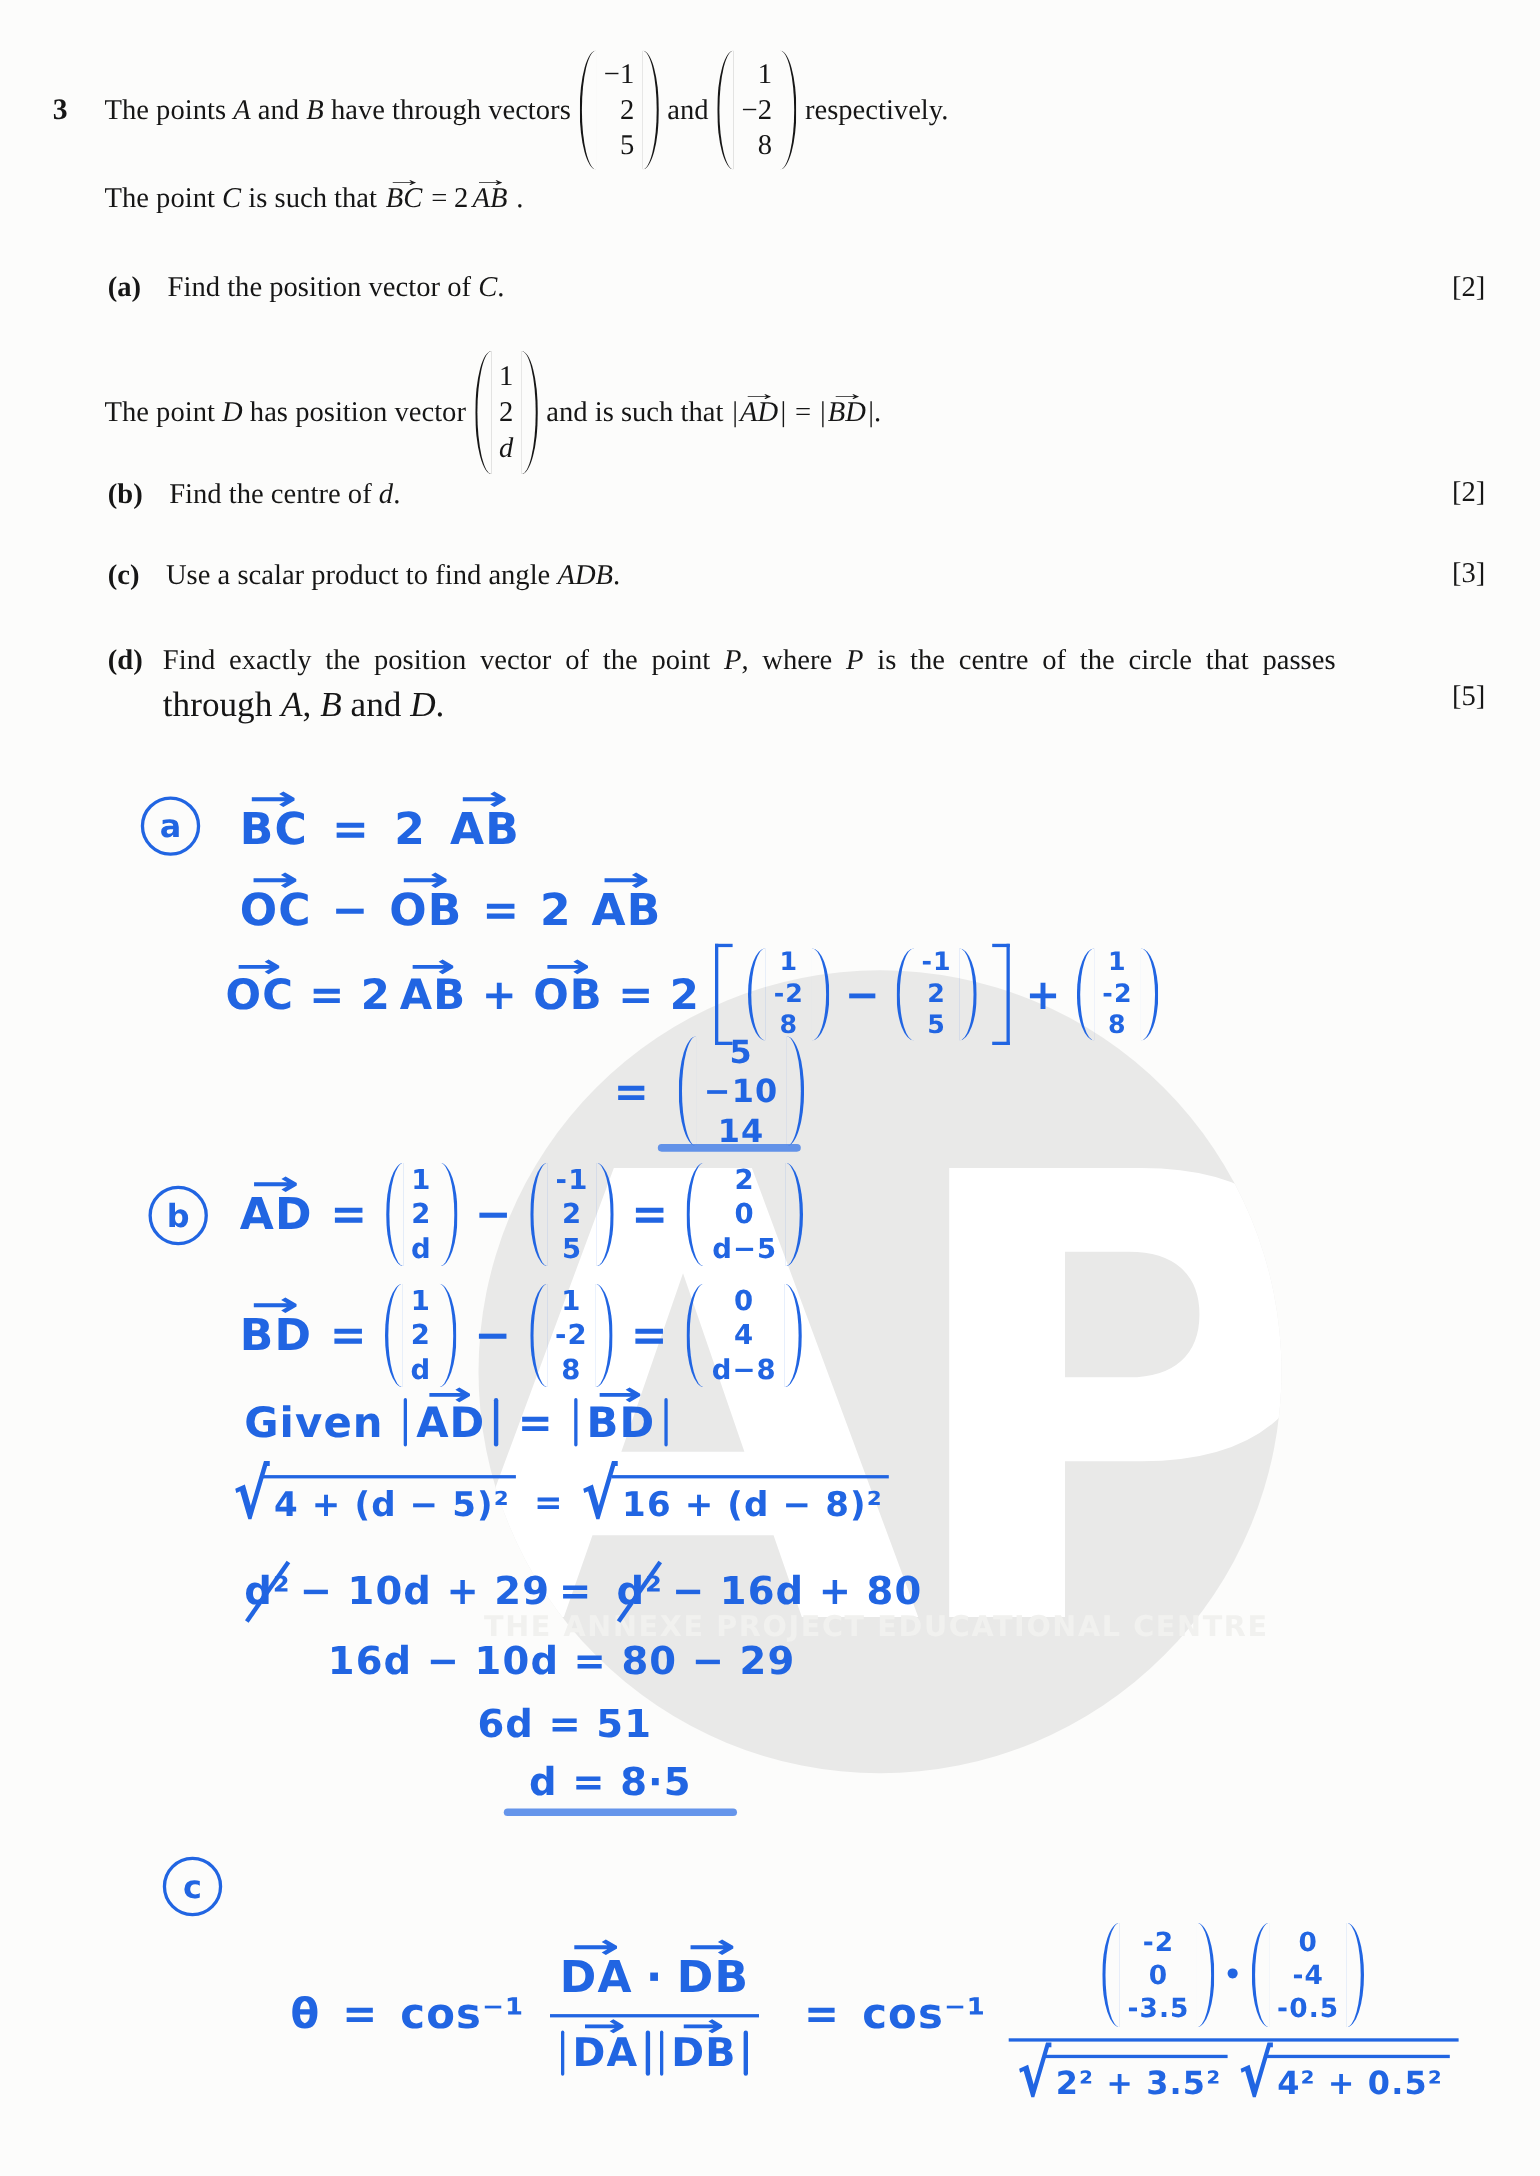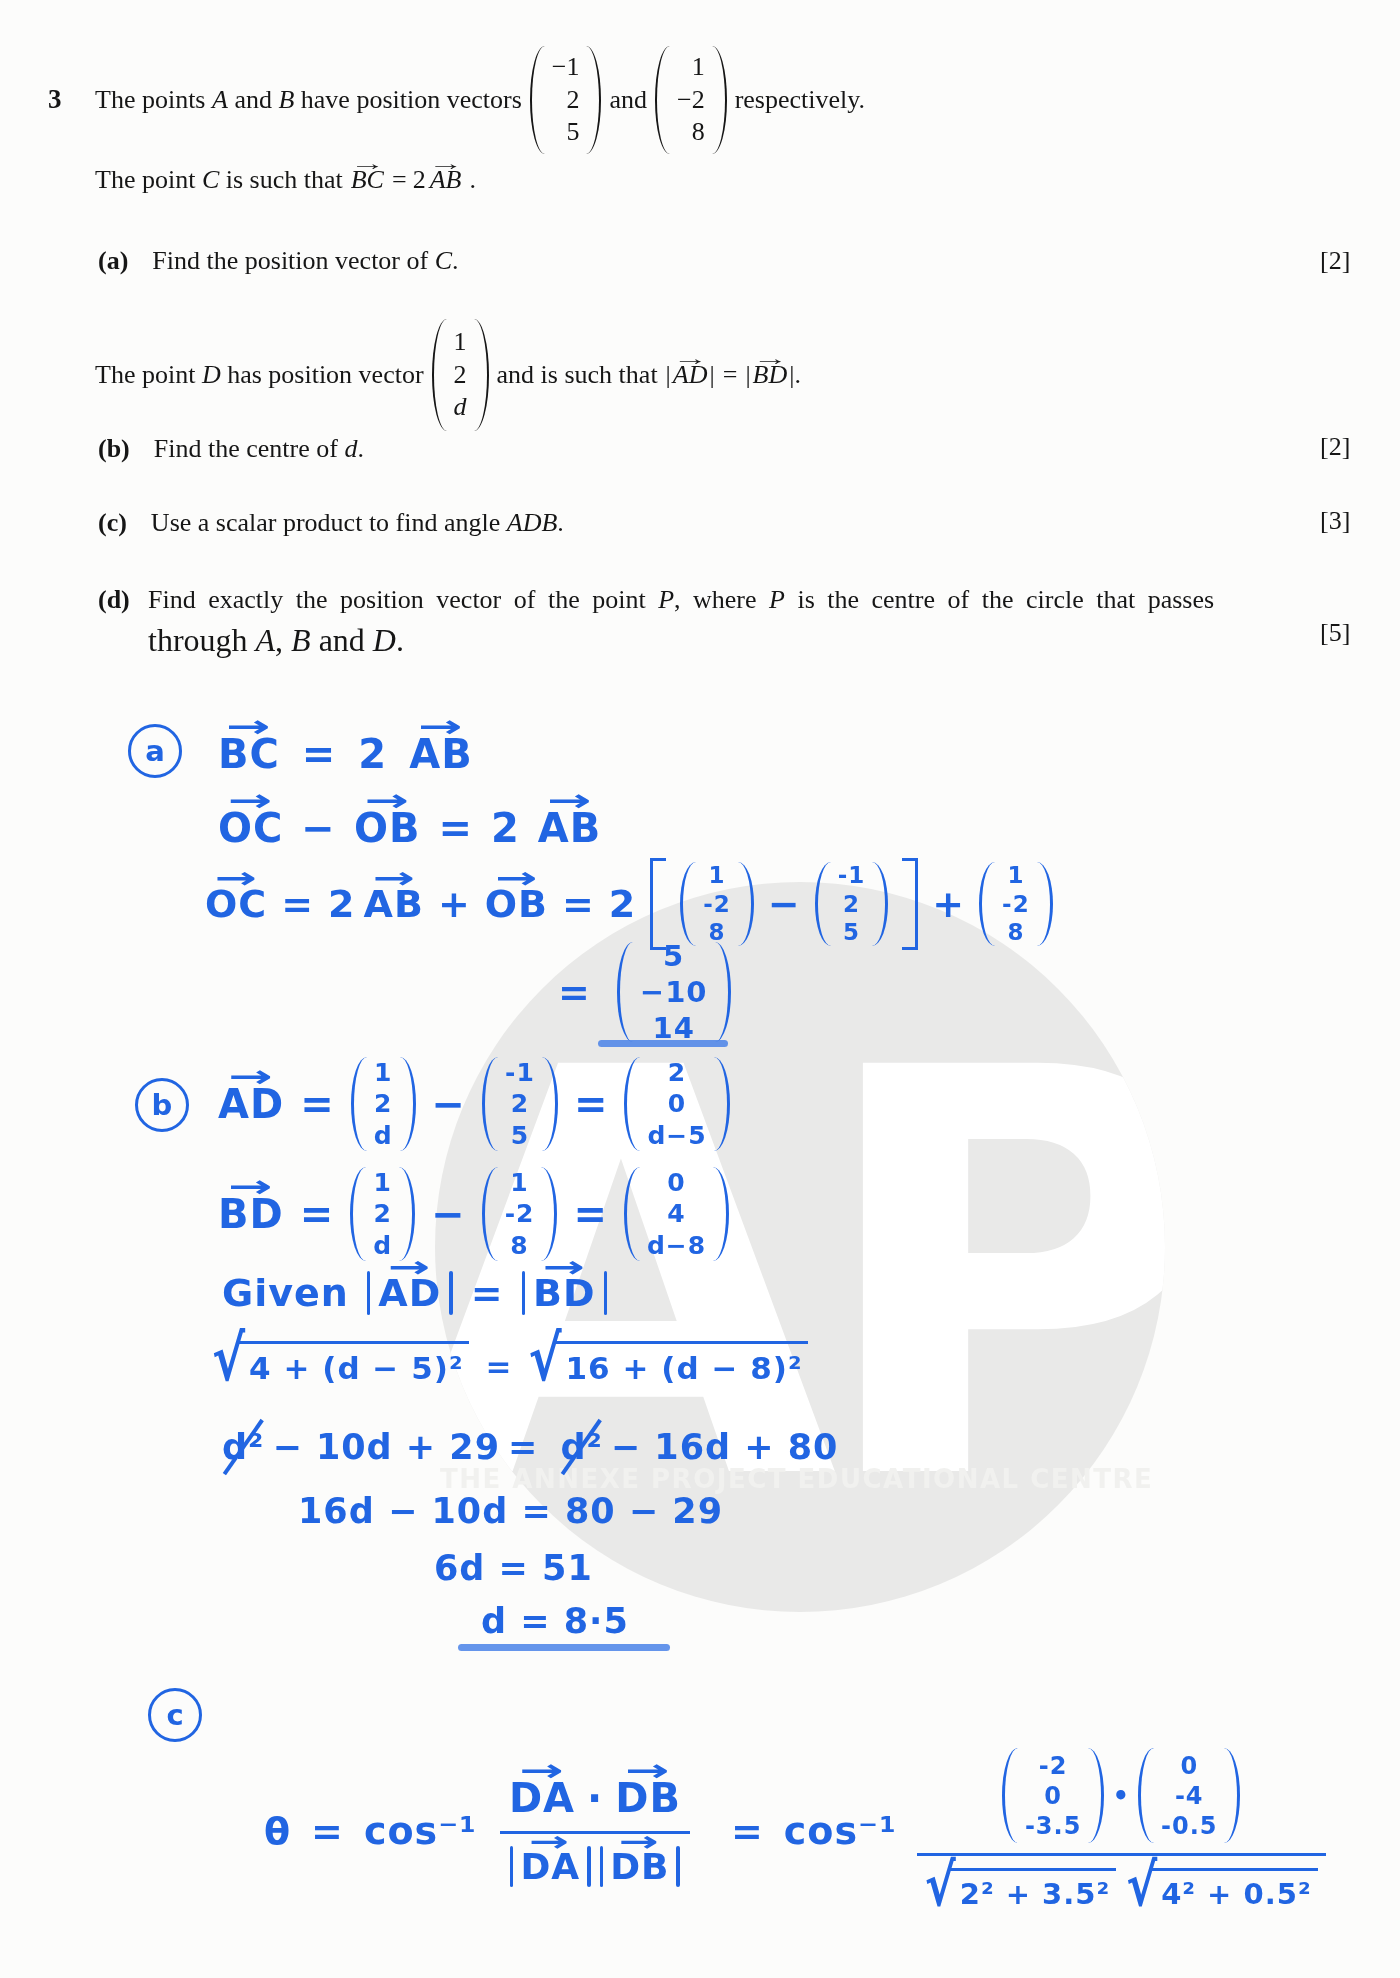--- a/index.html
+++ b/index.html
@@ -68,21 +68,21 @@
 <div class="page">
 
   <div class="wm-circle">
     <div class="wm-ap">AP</div>
   </div>
   <div class="wm-banner">THE ANNEXE PROJECT EDUCATIONAL CENTRE</div>
 
   <div class="abs qnum" style="left:48px;top:84px;font-size:27px;">3</div>
 
   <div class="prow" style="left:95px;top:44px;height:112px;gap:8px;">
-    <span><span>The points </span><span class="it">A</span><span> and </span><span class="it">B</span><span> have position vectors</span></span>
+    <span><span>The points </span><span class="it">A</span><span> and </span><span class="it">B</span><span> have through vectors</span></span>
     <span class="cv pv">
       <span class="lp"></span>
       <span class="col col-r">
           <span>−1</span>
           <span>2</span>
           <span>5</span>
         </span>
       <span class="rp"></span>
     </span>
     <span>and</span>

